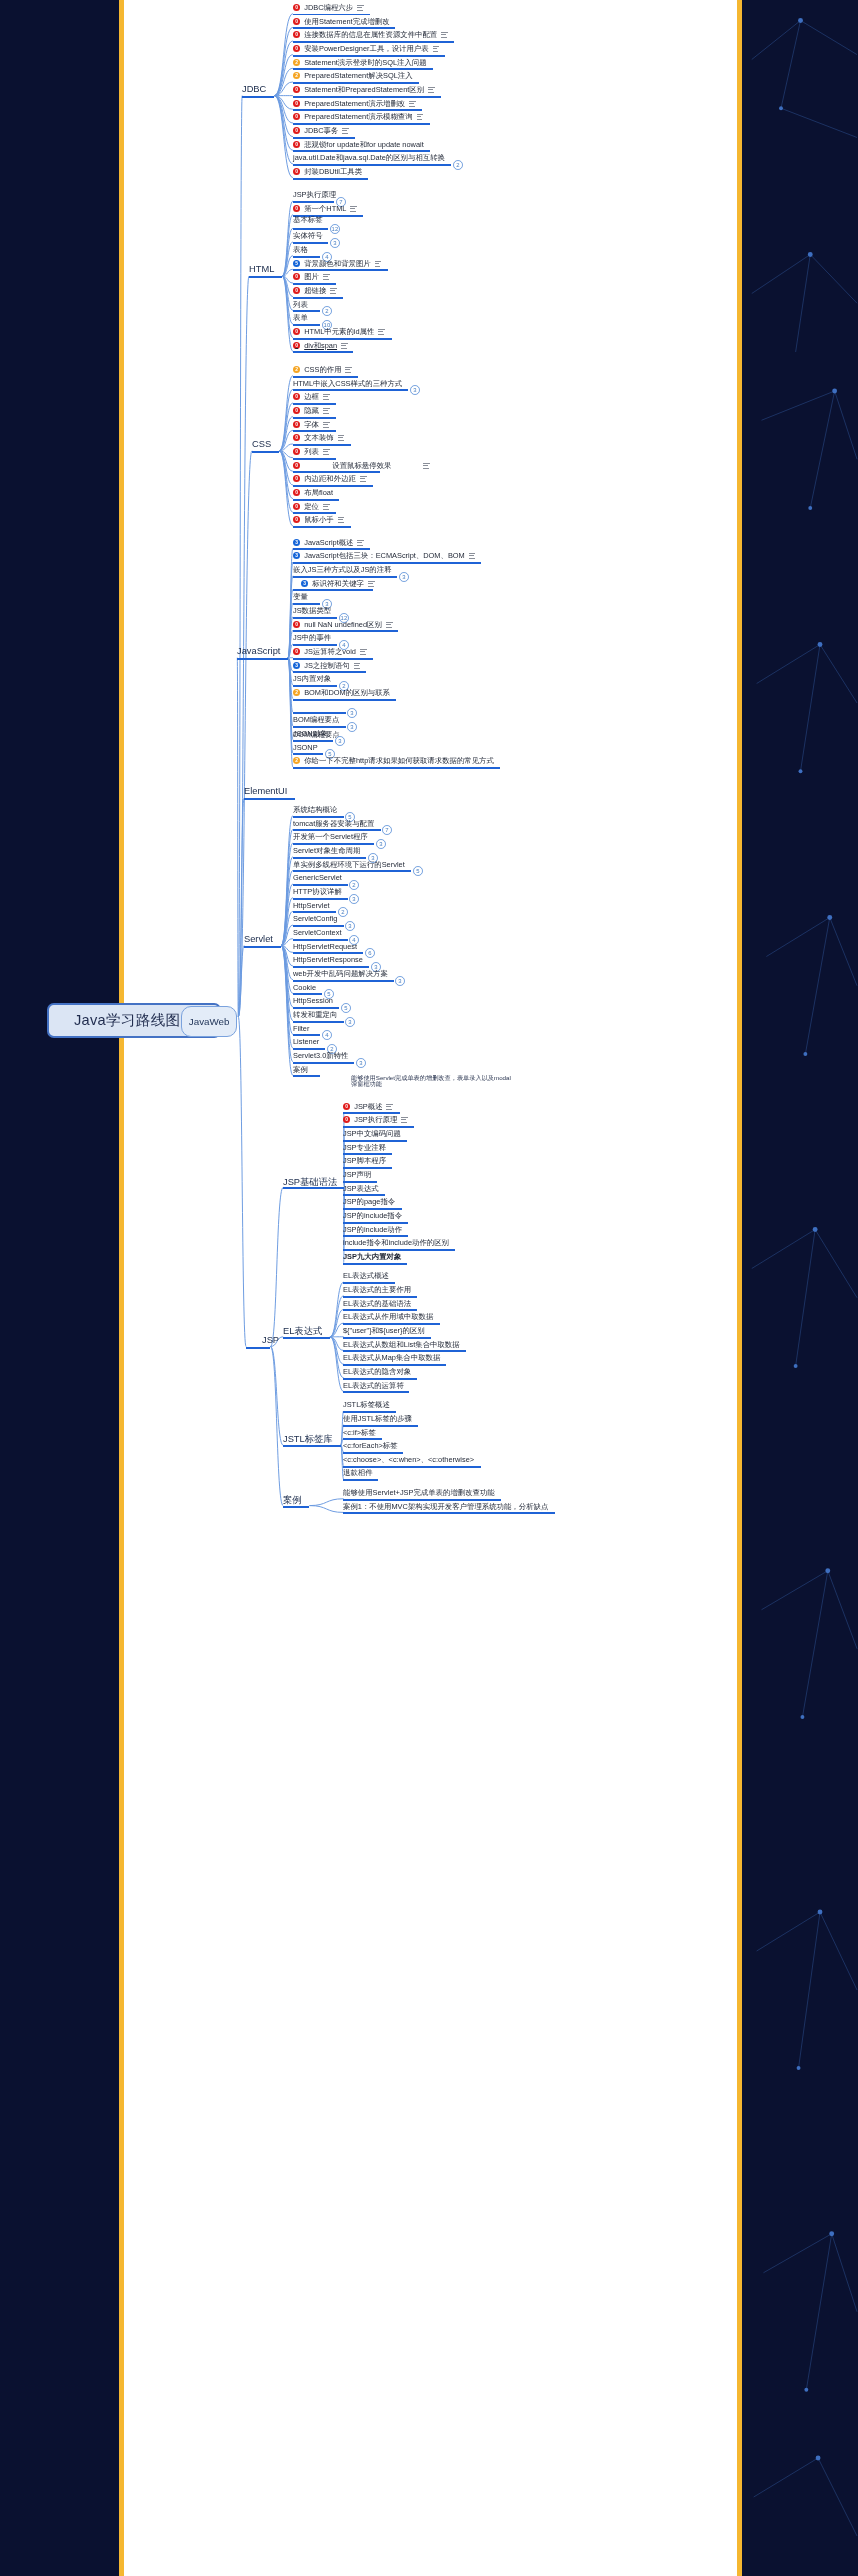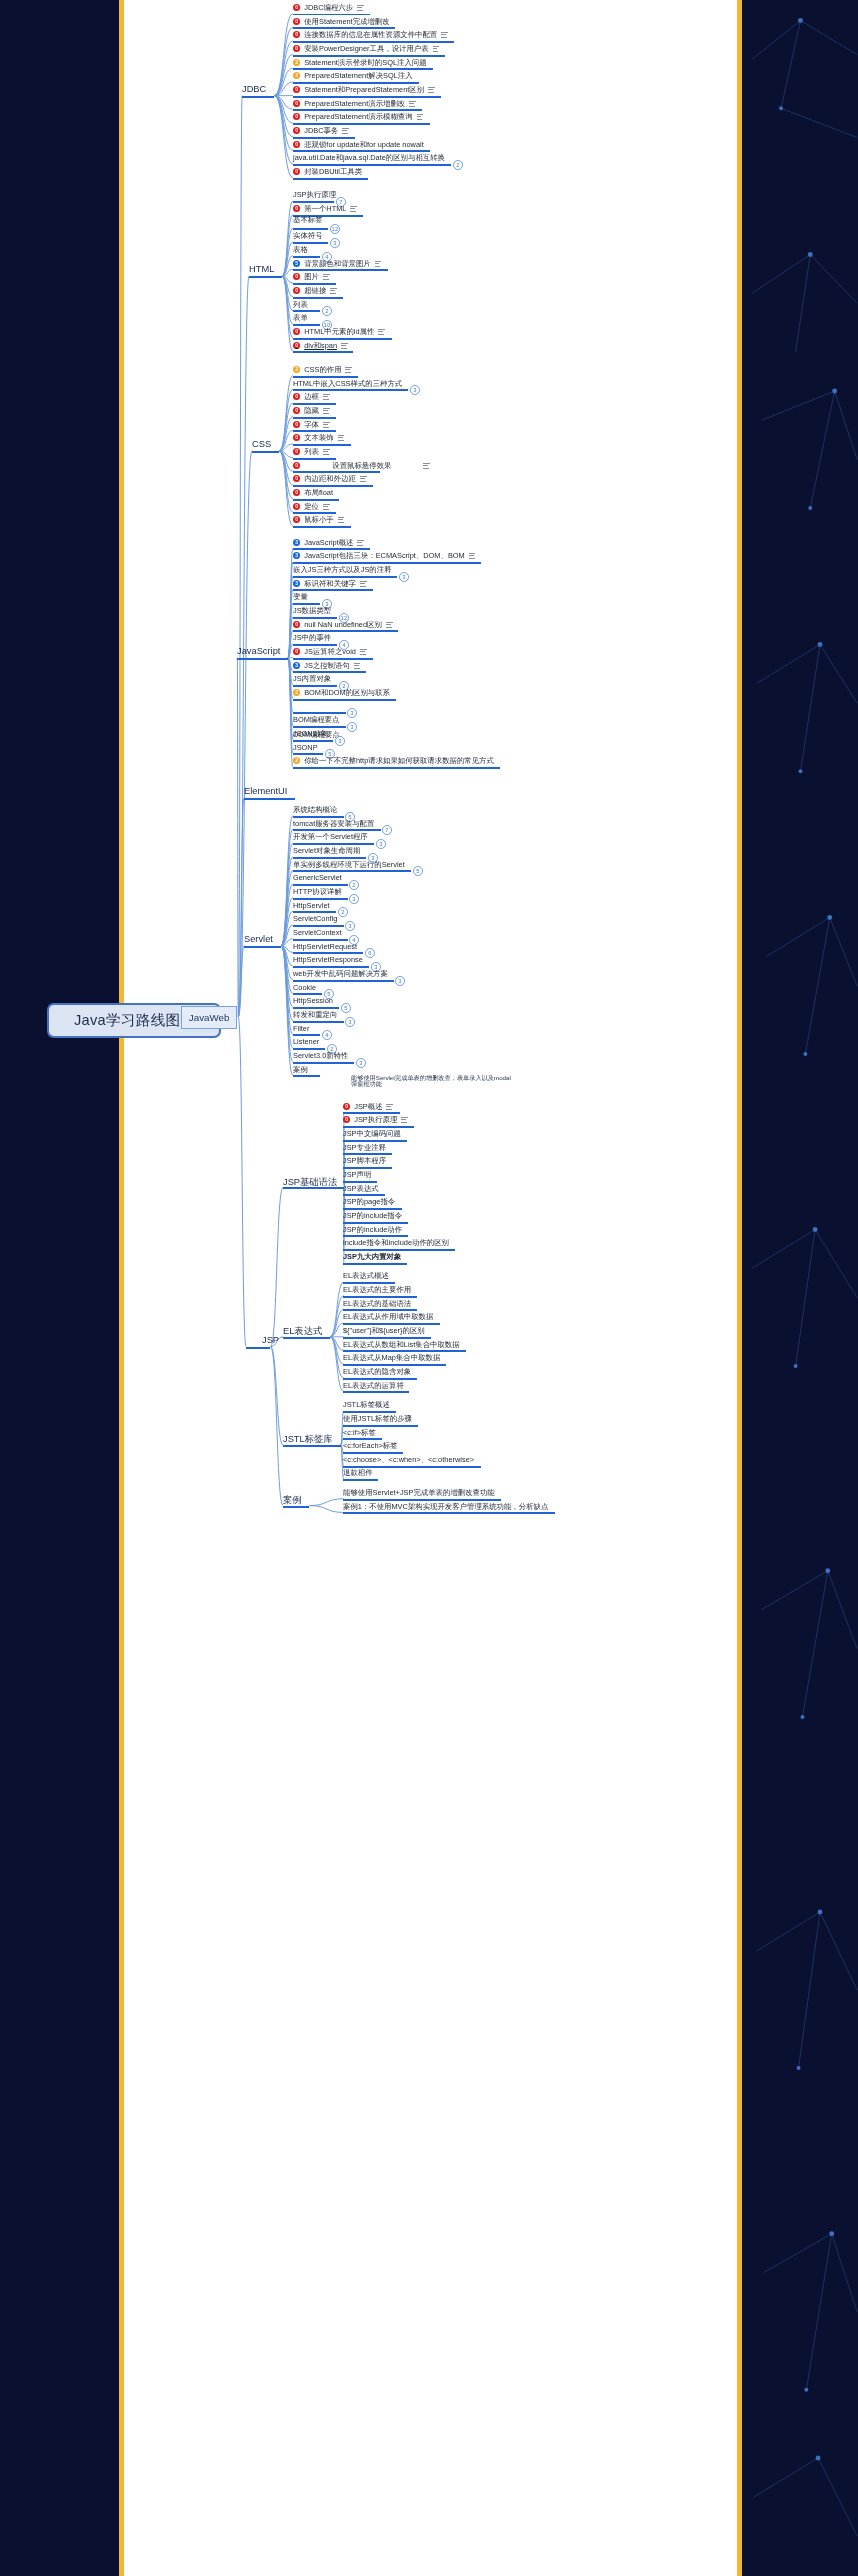--- a/index.html
+++ b/index.html
@@ -24,22 +24,22 @@
   
   .root-node {
     position:absolute; left:47px; top:1003px;
     width:174px; height:35px;
     background:#dbe5f4; border:2px solid #4472c4; border-radius:6.8px;
     display:flex; align-items:center; justify-content:center; gap:6.8px;
     font-size:14.6px; color:#1f2b4d; letter-spacing:0.3px;
   }
   
   .branch-node {
-    position:absolute; height:23px;
-    background:#e3ecf8; border:1.4px solid #7aa2dd; border-radius:0;
+    position:absolute; height:31px;
+    background:#e3ecf8; border:1.4px solid #7aa2dd; border-radius:10px;
     display:flex; align-items:center; justify-content:center;
     font-size:9.8px; color:#1f3357; padding:0 6.8px;
   }
   
   .cat {
     position:absolute; font-size:9.3px; color:#20304f;
     white-space:nowrap;
   }
   
   .leaf {
@@ -599,21 +599,21 @@
           <i></i>
           <i></i>
         </span>
       </div>
       <div class="ul" style="left: 293px; top: 562px; width: 188px;"></div>
       <div class="leaf" style="left: 293px; top: 566px;">
         <span class="txt">嵌入JS三种方式以及JS的注释</span>
       </div>
       <div class="ul" style="left: 293px; top: 576px; width: 104px;"></div>
       <div class="count" style="left: 399px; top: 572px;">3</div>
-      <div class="leaf" style="left: 293px; top: 580px;">
+      <div class="leaf" style="left: 293px; top: 580px; padding-left: 8px;">
         <span class="badge b-blue">3</span>
         <span class="txt">标识符和关键字</span>
         <span class="note-icon">
           <i></i>
           <i></i>
           <i></i>
         </span>
       </div>
       <div class="ul" style="left: 293px; top: 589px; width: 80px;"></div>
       <div class="leaf" style="left: 293px; top: 593px;">

